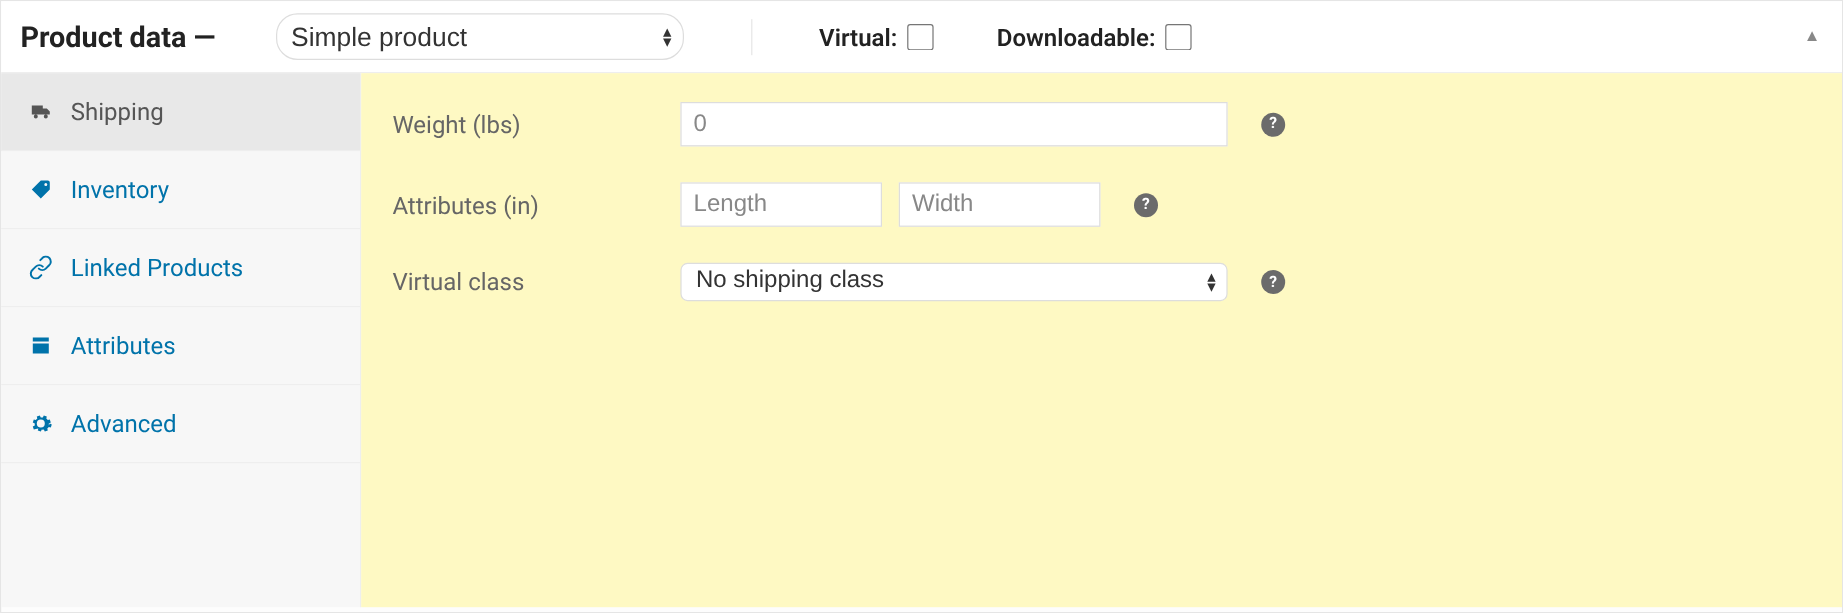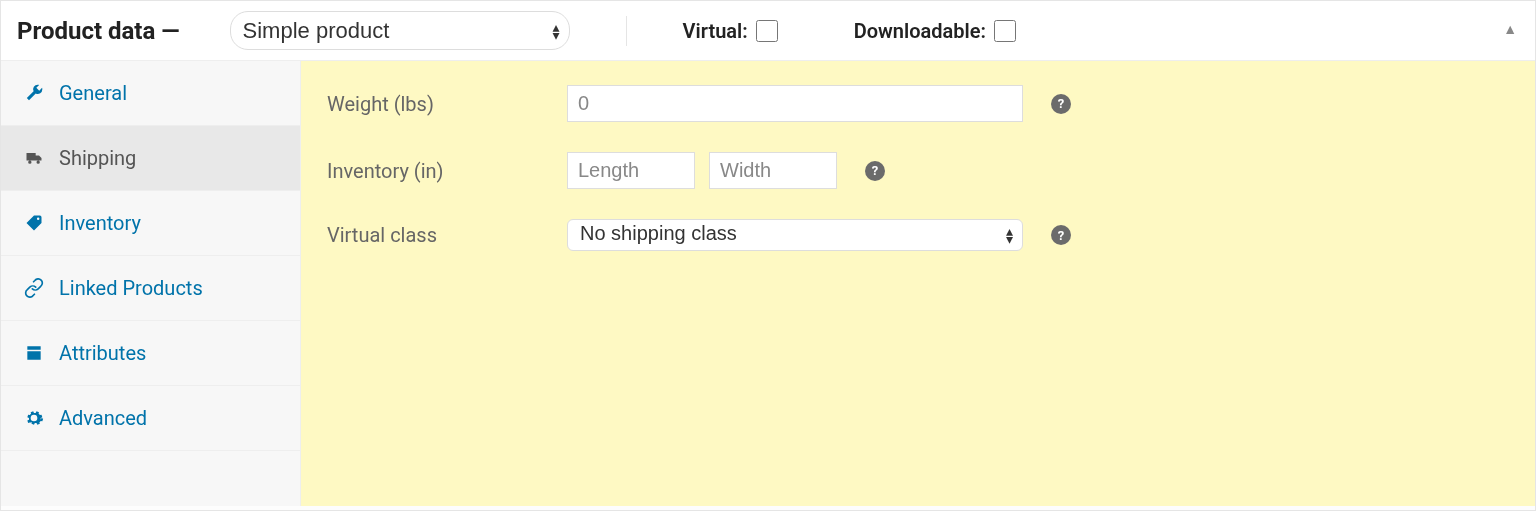--- a/index.html
+++ b/index.html
@@ -63,21 +63,21 @@
     height: 30px;
     background: #e5e5e5;
     margin: 0 20px;
   }
   .check-group {
     display: flex;
     align-items: center;
     font-size: 20px;
     font-weight: 600;
     color: #222;
-    margin-right: 40px;
+    margin-right: 17px;
   }
   .check-group input[type="checkbox"] {
     width: 22px;
     height: 22px;
     margin-left: 8px;
     border: 1px solid #bbb;
   }
   .collapse-toggle {
     position: absolute;
     right: 18px;
@@ -146,21 +146,21 @@
   }
   .text-input {
     font-size: 20px;
     padding: 6px 10px;
     border: 1px solid #ddd;
     background: #fff;
     color: #555;
   }
   .text-input::placeholder { color: #888; }
   .wide { width: 456px; }
-  .dim { width: 128px; }
+  .dim { width: 168px; }
   .select-shipping {
     font-size: 20px;
     padding: 2px 34px 6px 12px;
     border: 1px solid #ddd;
     border-radius: 6px;
     background: #fff;
     appearance: none;
     -webkit-appearance: none;
     color: #333;
     width: 456px;
@@ -207,28 +207,20 @@
       <input type="checkbox" style="">
     </label>
 
     <span class="collapse-toggle">▲</span>
   </div>
 
   <div class="panel-body">
 
     <div class="tabs">
 
-      <div class="tab">
-        <span class="icon">
-          <svg viewBox="0 0 24 24">
-              <path d="M22 7.5a5.5 5.5 0 0 1-7.9 5L6 20.6 3.4 18l8.1-8.1A5.5 5.5 0 0 1 16.5 2c.6 0 1.1.1 1.7.3l-3.4 3.4 3.5 3.5 3.4-3.4c.2.5.3 1.1.3 1.7z"></path>
-            </svg>
-        </span>
-        <span>General</span>
-      </div>
 
       <div class="tab active">
         <span class="icon">
           <svg viewBox="0 0 24 24">
               <path d="M3 6h11v9H3zM14 9h4l3 3v3h-7zM7 19a2 2 0 1 0 0-4 2 2 0 0 0 0 4zm10 0a2 2 0 1 0 0-4 2 2 0 0 0 0 4z"></path>
             </svg>
         </span>
         <span>Shipping</span>
       </div>
 
@@ -274,21 +266,21 @@
 
       <div class="form-row">
         <span class="form-label">Weight (lbs)</span>
         <div class="form-fields">
           <input class="text-input wide" type="text" placeholder="0" style="">
           <span class="help">?</span>
         </div>
       </div>
 
       <div class="form-row">
-        <span class="form-label">Inventory (in)</span>
+        <span class="form-label">Attributes (in)</span>
         <div class="form-fields">
           <input class="text-input dim" type="text" placeholder="Length" style="">
           <input class="text-input dim" type="text" placeholder="Width" style="">
           <span class="help">?</span>
         </div>
       </div>
 
       <div class="form-row">
         <span class="form-label">Virtual class</span>
         <div class="form-fields">

